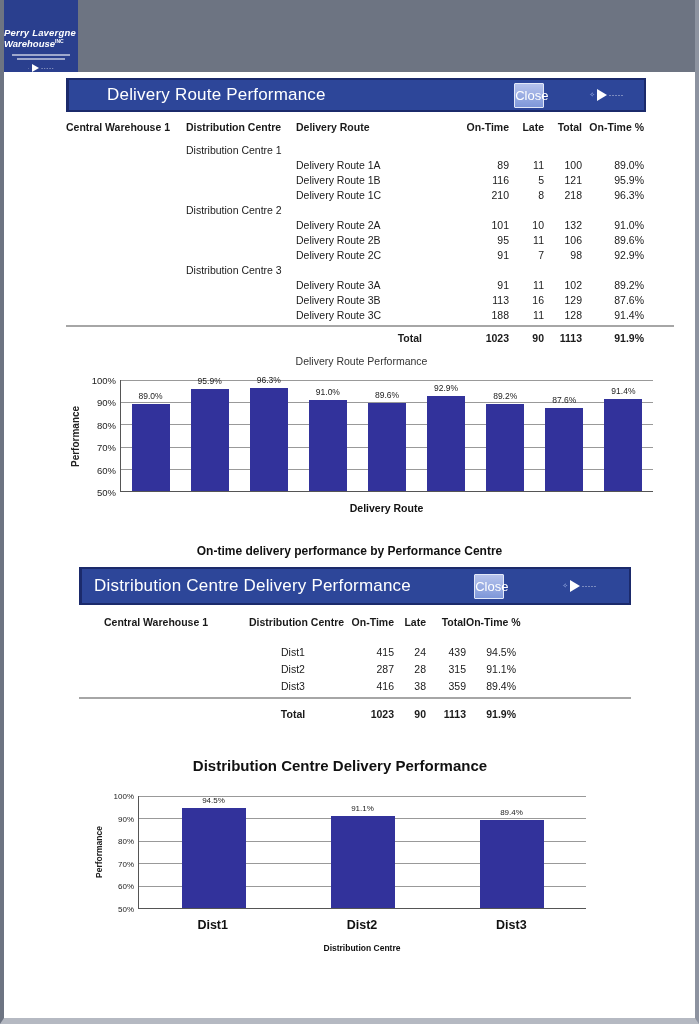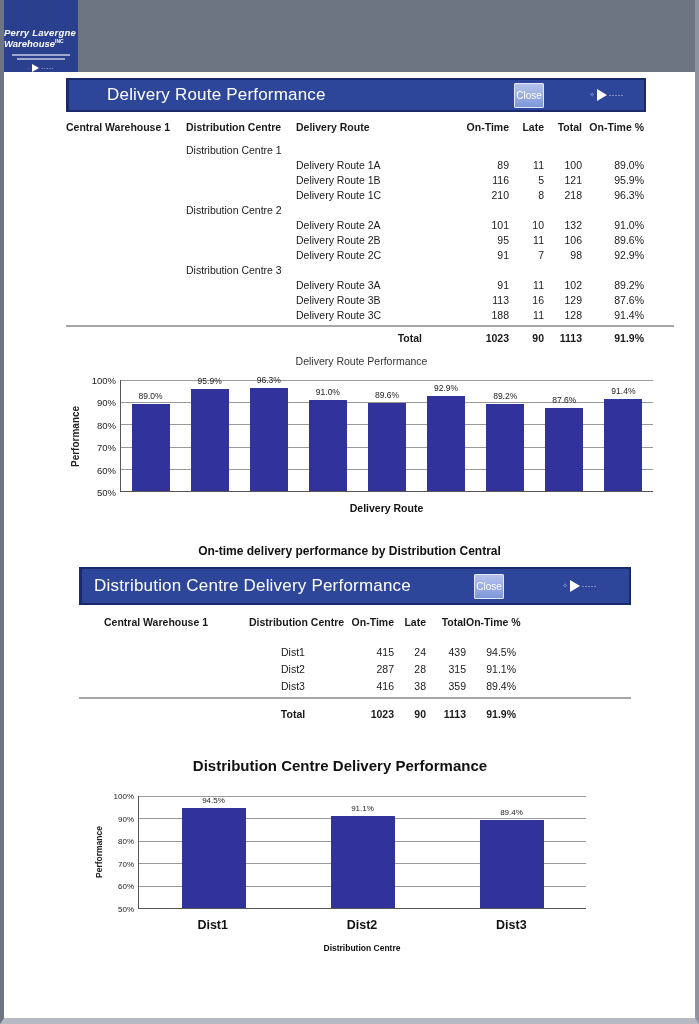--- a/index.html
+++ b/index.html
@@ -31,21 +31,21 @@
   .sec1-heading { margin-top:13px; }
   .sec2-heading { margin-top:30px; }
 
   
   .banner { position:relative; background:#2d4699; border:2px solid #1b2a6b; border-left-width:3px;
             display:flex; align-items:center; color:#fff; }
   .banner1 { margin:6px 49px 0 62px; height:34px; padding-left:38px; }
   .banner2 { margin:9px 64px 0 75px; height:38px; padding-left:12px; }
   .banner-title { font-size:17px; font-weight:500; letter-spacing:.2px; }
   .banner-right { position:absolute; right:0; top:0; height:100%; display:flex; align-items:center; }
-  .close-btn { width:30px; height:25px; font-family:"Liberation Sans",sans-serif; font-size:10px; color:#fff;
+  .close-btn { width:30px; height:25px; font-family:"Liberation Sans",sans-serif; font-size:13px; color:#fff;
                background:linear-gradient(#b6c3ec,#7e97d9); border:1px solid #e2e8f8; border-radius:1px;
                cursor:pointer; }
   .banner1 .close-btn { margin-right:45px; }
   .banner2 .close-btn { margin-right:58px; }
   .nav-arrow { display:flex; align-items:center; gap:2px; }
   .banner1 .nav-arrow { margin-right:20px; }
   .banner2 .nav-arrow { margin-right:32px; }
   .spark { font-size:7px; color:#9db0e4; }
   .tri { width:0; height:0; border-left:10px solid #fff; border-top:6px solid transparent; border-bottom:6px solid transparent; }
   .dashes { font-size:6px; color:rgba(255,255,255,.85); letter-spacing:1px; }
@@ -309,21 +309,21 @@
             <div class="slot">
               <div class="bar" style="height: 91.908px; background: rgb(50, 50, 155);"></div>
               <div class="bar-label" style="bottom: 94.908px;">91.4%</div>
             </div>
           </div>
         <div class="xlab">Delivery Route</div>
       </div>
     </div>
   </section>
 
-  <div class="sec-heading sec2-heading">On-time delivery performance by Distribution Central</div>
+  <div class="sec-heading sec2-heading">On-time delivery performance by Performance Centre</div>
 
   <div class="banner banner2">
     <span class="banner-title">Distribution Centre Delivery Performance</span>
     <span class="banner-right">
       <button class="close-btn">Close</button>
       <span class="nav-arrow">
         <span class="spark">✧</span>
           <span class="tri"></span>
           <span class="dashes">-----</span>
       </span>

